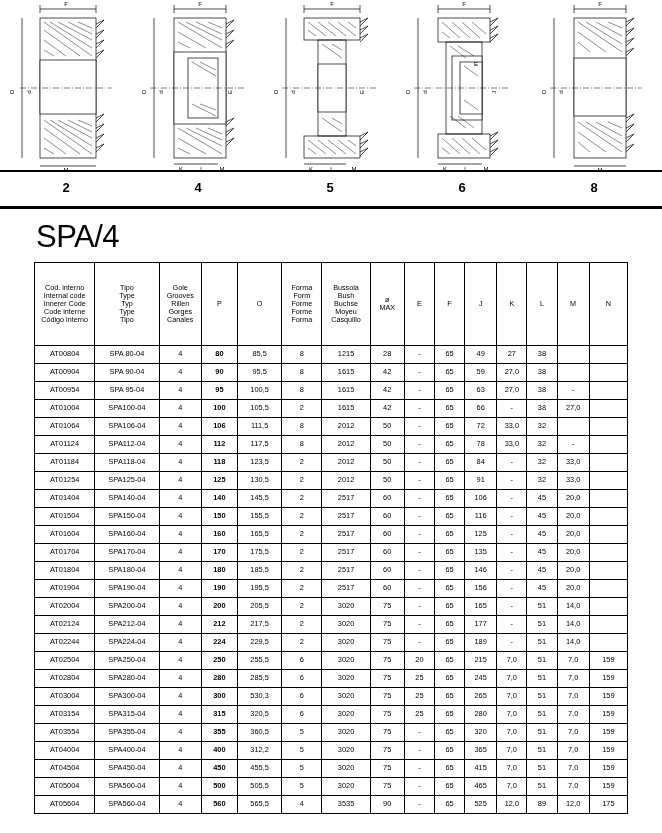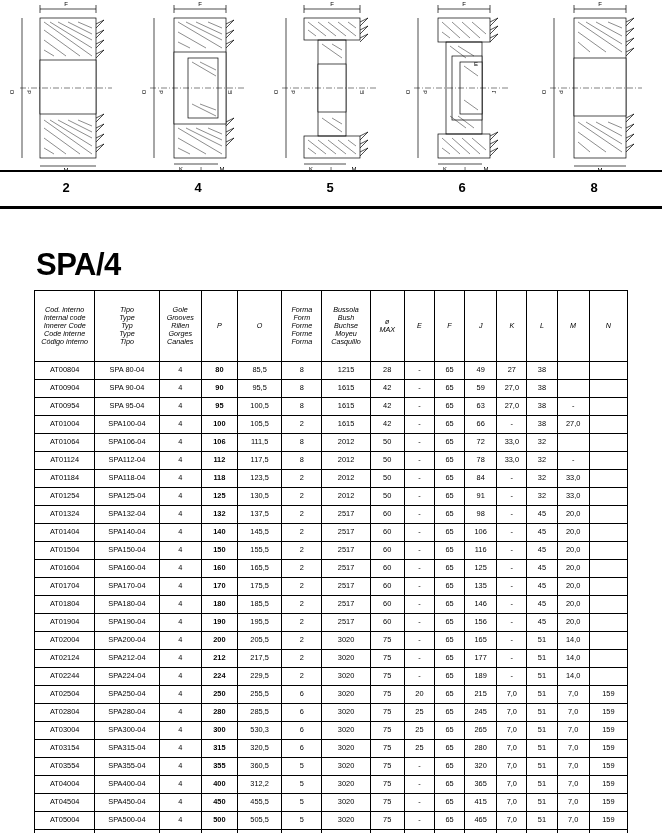--- a/index.html
+++ b/index.html
@@ -51,25 +51,24 @@
   }
 
   
   .title-rule {
     width: 662px;
     height: 3px;
     background: #000;
   }
   .title {
     font-size: 31px;
-    font-weight: bold;
+    font-weight: normal;
     letter-spacing: -0.5px;
     padding: 12px 0 10px 36px;
     line-height: 1;
-    margin-top: 28px;
   }
 
   
   .table-wrap {
     padding: 0 34px 0 34px;
     box-sizing: border-box;
   }
   table.specs {
     border-collapse: collapse;
     width: 594px;
@@ -83,22 +82,21 @@
     line-height: 1.12;
     height: 17px;
     vertical-align: middle;
     white-space: nowrap;
   }
   table.specs thead th {
     height: 68px;
     vertical-align: middle;
     font-weight: normal;
     font-size: 7.2px;
-    padding: 1px 1px;
-    font-style: italic;
+    padding: 7px 1px;
   }
   table.specs thead th .hl {
     display: block;
   }
   td.bold-col { font-weight: bold; }
   .colgrp-a { width: 60px; }
   .colgrp-b { width: 64px; }
   .colgrp-c { width: 42px; }
   .colgrp-d { width: 36px; }
   .colgrp-e { width: 44px; }
@@ -608,37 +606,20 @@
             <td>50</td>
             <td>-</td>
             <td>65</td>
             <td>91</td>
             <td>-</td>
             <td>32</td>
             <td>33,0</td>
             <td></td>
           </tr>
           <tr>
-            <td>AT01324</td>
-            <td>SPA132-04</td>
-            <td>4</td>
-            <td class="bold-col">132</td>
-            <td>137,5</td>
-            <td>2</td>
-            <td>2517</td>
-            <td>60</td>
-            <td>-</td>
-            <td>65</td>
-            <td>98</td>
-            <td>-</td>
-            <td>45</td>
-            <td>20,0</td>
-            <td></td>
-          </tr>
-          <tr>
             <td>AT01404</td>
             <td>SPA140-04</td>
             <td>4</td>
             <td class="bold-col">140</td>
             <td>145,5</td>
             <td>2</td>
             <td>2517</td>
             <td>60</td>
             <td>-</td>
             <td>65</td>

